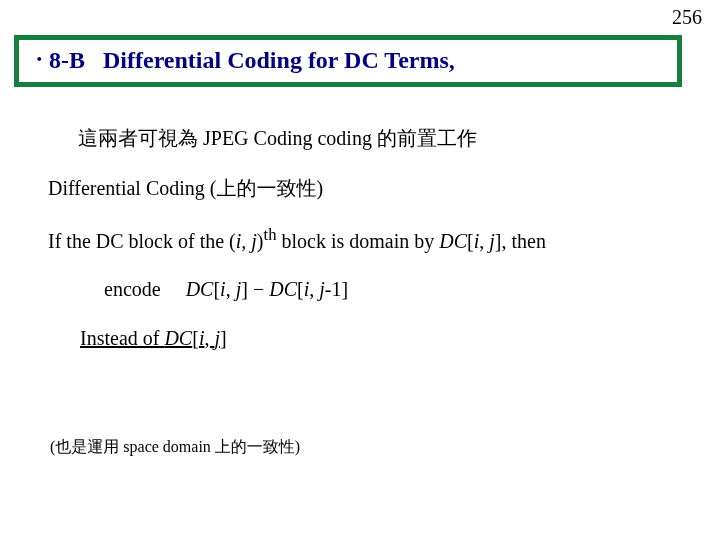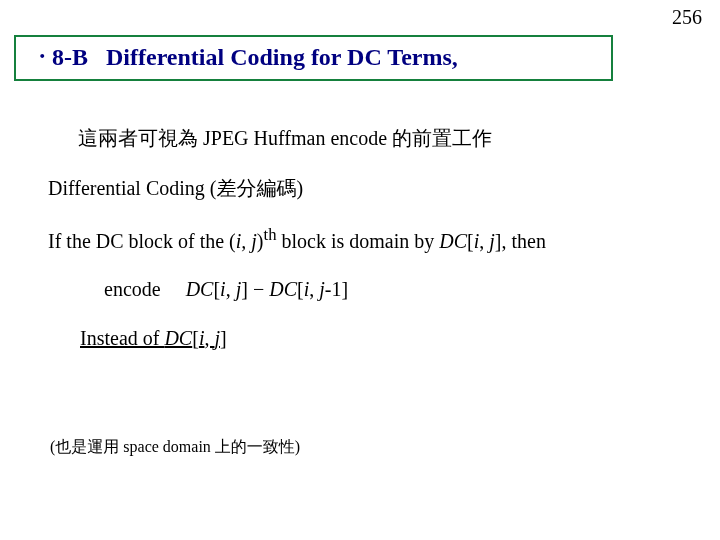--- a/index.html
+++ b/index.html
@@ -18,24 +18,24 @@
     position: absolute;
     top: 6px;
     right: 18px;
     font-size: 20px;
     color: #000;
   }
   .title-box {
     position: absolute;
     top: 35px;
     left: 14px;
-    width: 599px;
-    border: 2px solid #15803d;
+    width: 668px;
+    border: 5px solid #15803d;
     box-sizing: border-box;
-    padding: 6px 10px 8px 16px;
+    padding: 6px 10px 8px 10px;
   }
   .title-line1 {
     font-size: 24px;
     font-weight: bold;
     color: #000080;
   }
   .title-line2 {
     font-size: 24px;
     font-weight: bold;
     color: #000080;
@@ -96,24 +96,24 @@
 <body>
 
 <div class="page-number">256</div>
 
 <div class="title-box">
   <div class="title-line1">
     <span class="bullet">・</span><span>8-B</span><span>&nbsp;&nbsp;&nbsp;</span><span>Differential Coding for DC Terms,</span>
   </div>
 </div>
 
-<div class="intro">這兩者可視為 JPEG Huffman encode 的前置工作</div>
+<div class="intro">這兩者可視為 JPEG Coding coding 的前置工作</div>
 
 <div class="diffcoding">
-  <span>Differential Coding  (</span><span>差分編碼</span><span>)</span>
+  <span>Differential Coding  (</span><span>上的一致性</span><span>)</span>
 </div>
 
 <div class="ifdc">
   <span>If the DC block of the (</span><span class="ital">i,  j</span><span>)</span><sup>th</sup><span> block is domain by </span><span class="ital">DC</span><span>[</span><span class="ital">i</span><span>, </span><span class="ital">j</span><span>], then</span>
 </div>
 
 <div class="encode">
   <span>encode</span><span>&nbsp;&nbsp;&nbsp;&nbsp;&nbsp;</span><span class="ital">DC</span><span>[</span><span class="ital">i</span><span>, </span><span class="ital">j</span><span>] </span><span>−</span><span> </span><span class="ital">DC</span><span>[</span><span class="ital">i</span><span>, </span><span class="ital">j</span><span>-1]</span>
 </div>
 

